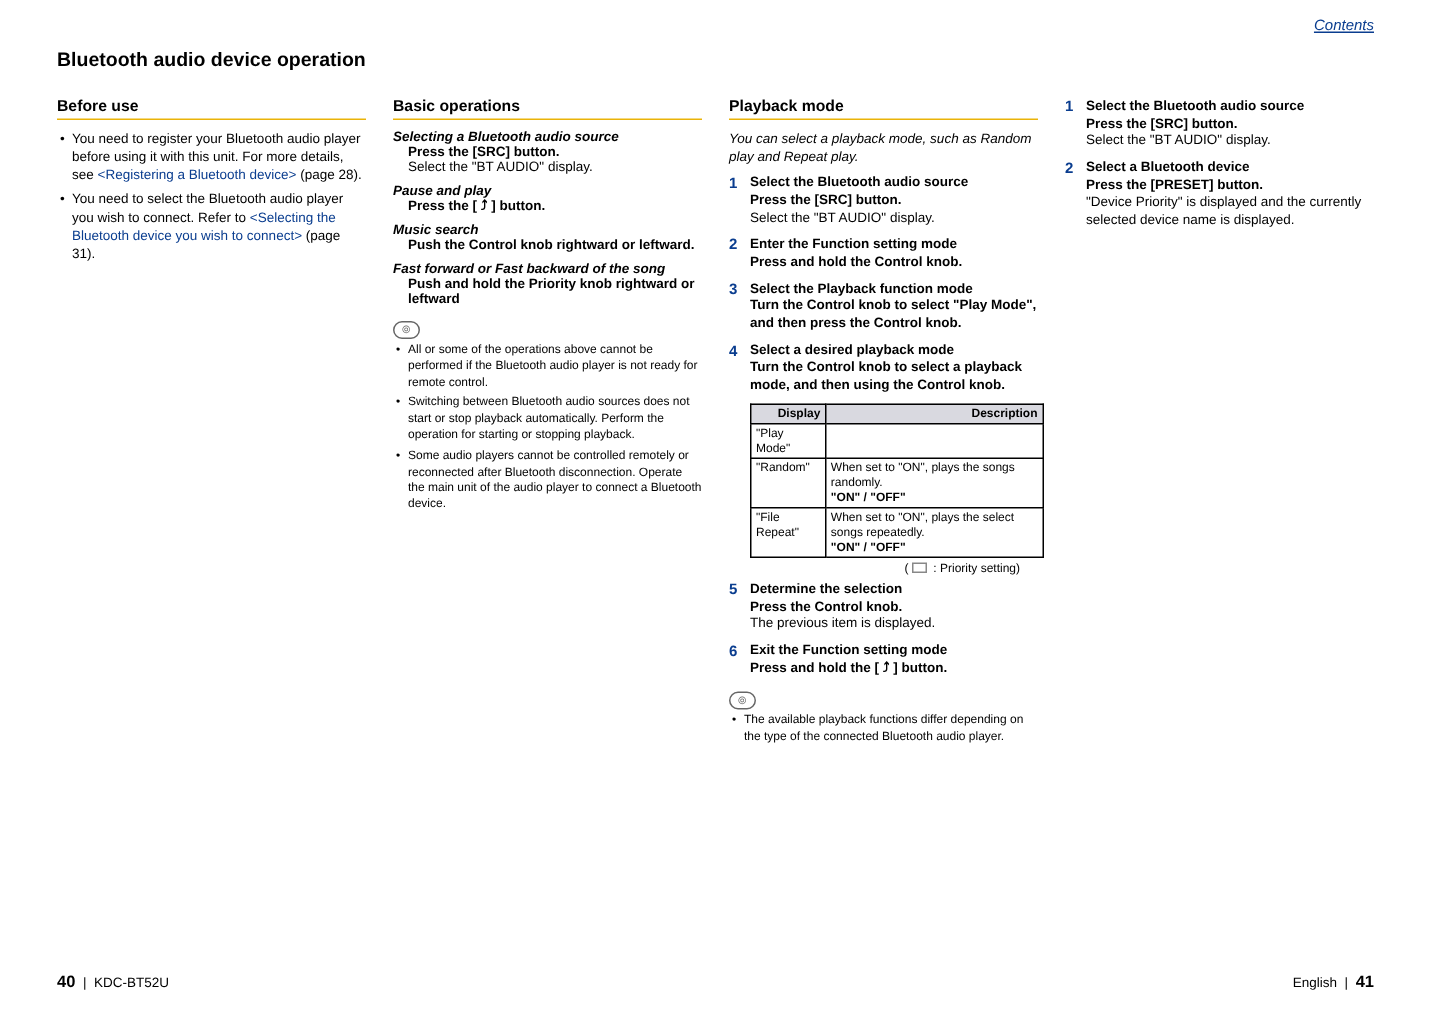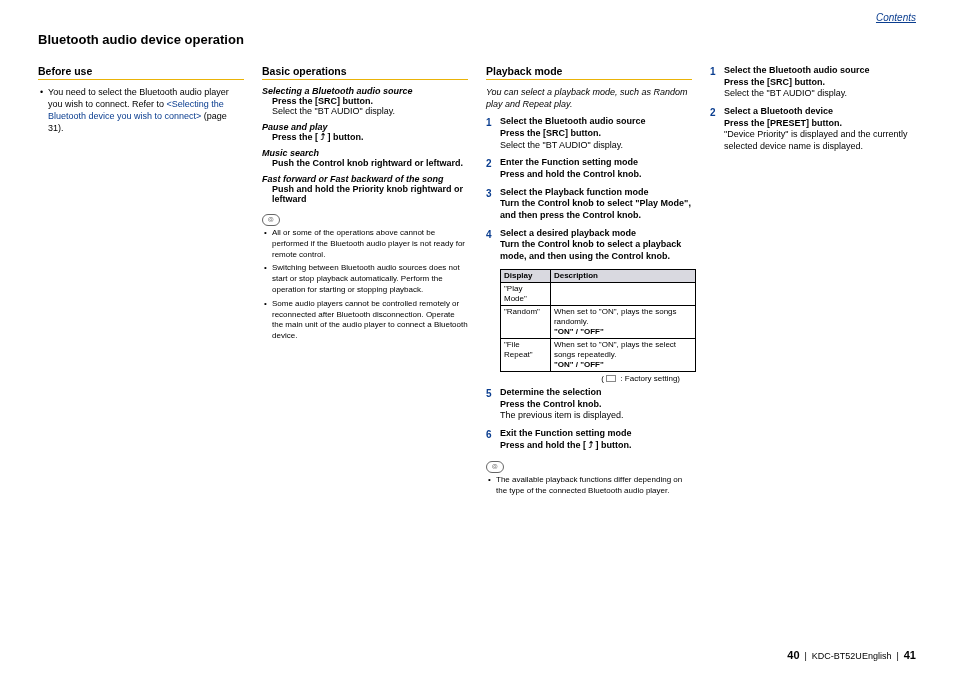--- a/index.html
+++ b/index.html
@@ -97,46 +97,49 @@
     margin: 4px 0 2px 14px;
     font-size: 8px;
   }
   table.disp th, table.disp td {
     border: 1px solid #000;
     padding: 1px 3px;
     text-align: left;
     vertical-align: top;
     line-height: 1.25;
   }
-  table.disp th { background: #d9d9e0; font-weight: bold; }
+  table.disp th { background: #d9d9e0; font-weight: bold; text-align: right; }
   .tbl-caption { font-size: 8px; text-align: right; padding-right: 12px; margin-bottom:4px; }
   .tbl-caption .box { display:inline-block; width:10px; height:7px; border:1px solid #888; vertical-align:middle; margin-right:2px;}
   .footer {
     position: absolute;
     bottom: 16px;
     left: 38px;
     right: 38px;
     display: flex;
-    justify-content: flex-end;
+    justify-content: space-between;
     font-size: 9px;
   }
   .footer .left b, .footer .right b { font-size: 11px; }
 </style>
 </head>
 <body>
 
 <a class="top-right-link">Contents</a>
 
 <h1 class="page-title">Bluetooth audio device operation</h1>
 
 <div class="columns">
 
   <div class="col">
     <h3 class="section-head">Before use</h3>
     <ul class="before-list">
+      <li>
+        <span>You need to register your Bluetooth audio player before using it with this unit. For more details, see </span><span class="link">&lt;Registering a Bluetooth device&gt;</span><span> (page 28).</span>
+      </li>
       <li>
         <span>You need to select the Bluetooth audio player you wish to connect. Refer to </span><span class="link">&lt;Selecting the Bluetooth device you wish to connect&gt;</span><span> (page 31).</span>
       </li>
     </ul>
   </div>
 
   <div class="col">
     <h3 class="section-head">Basic operations</h3>
     <div id="basic-ops">
         <div class="op-item">
@@ -206,21 +209,21 @@
           <tr>
             <td style="white-space: pre-line;">   "Random"</td>
             <td style="white-space: pre-line;">When set to "ON", plays the songs randomly.<br><b>"ON" / "OFF"</b></td>
           </tr>
           <tr>
             <td style="white-space: pre-line;">   "File Repeat"</td>
             <td style="white-space: pre-line;">When set to "ON", plays the select songs repeatedly.<br><b>"ON" / "OFF"</b></td>
           </tr>
         </tbody>
     </table>
-    <div class="tbl-caption">( <span class="box"></span> <span>: Factory setting)</span></div>
+    <div class="tbl-caption">( <span class="box"></span> <span>: Priority setting)</span></div>
     <ol class="steps" id="playback-steps2">
         <li>
           <span class="num">5</span>
       <span class="step-title">Determine the selection</span>
       <span class="step-instr">Press the Control knob.</span>
       <span class="step-sub">The previous item is displayed.</span>
         </li>
         <li>
           <span class="num">6</span>
       <span class="step-title">Exit the Function setting mode</span>

